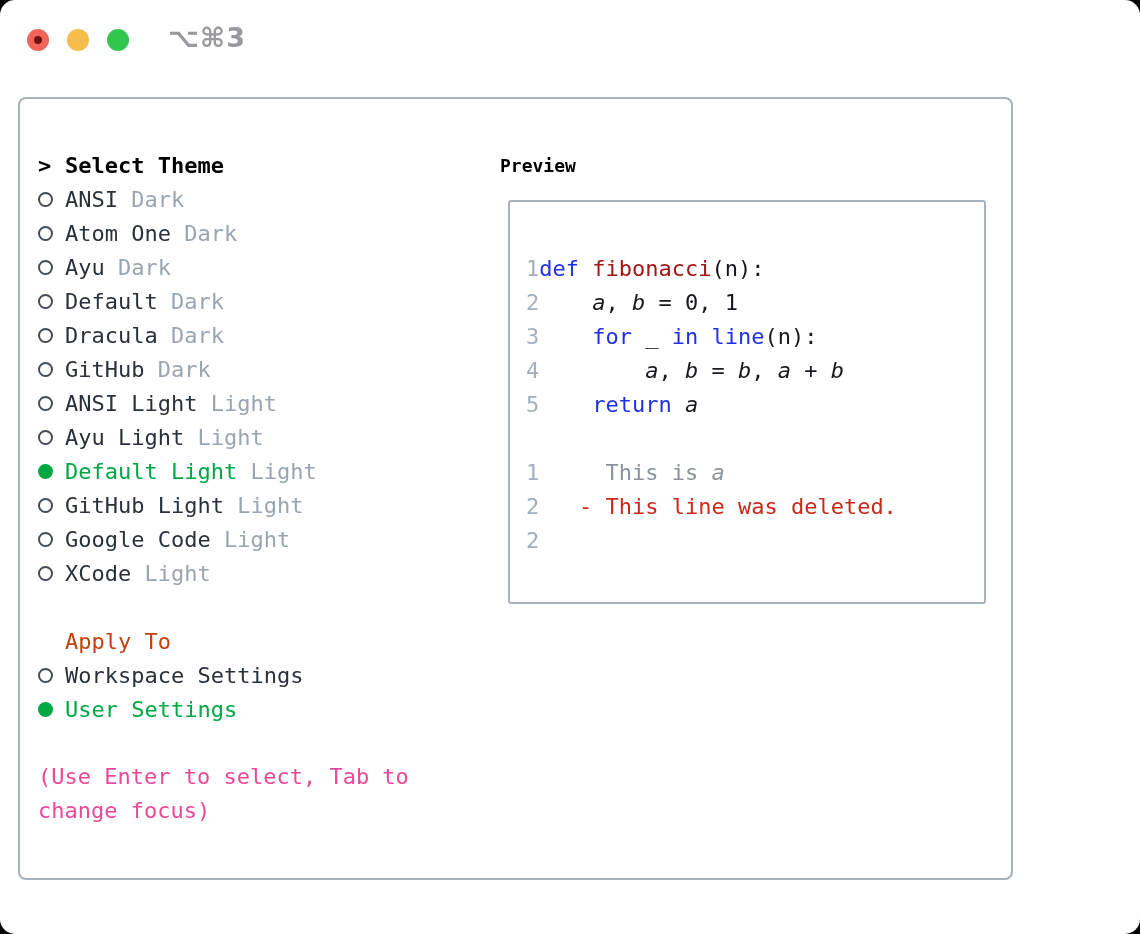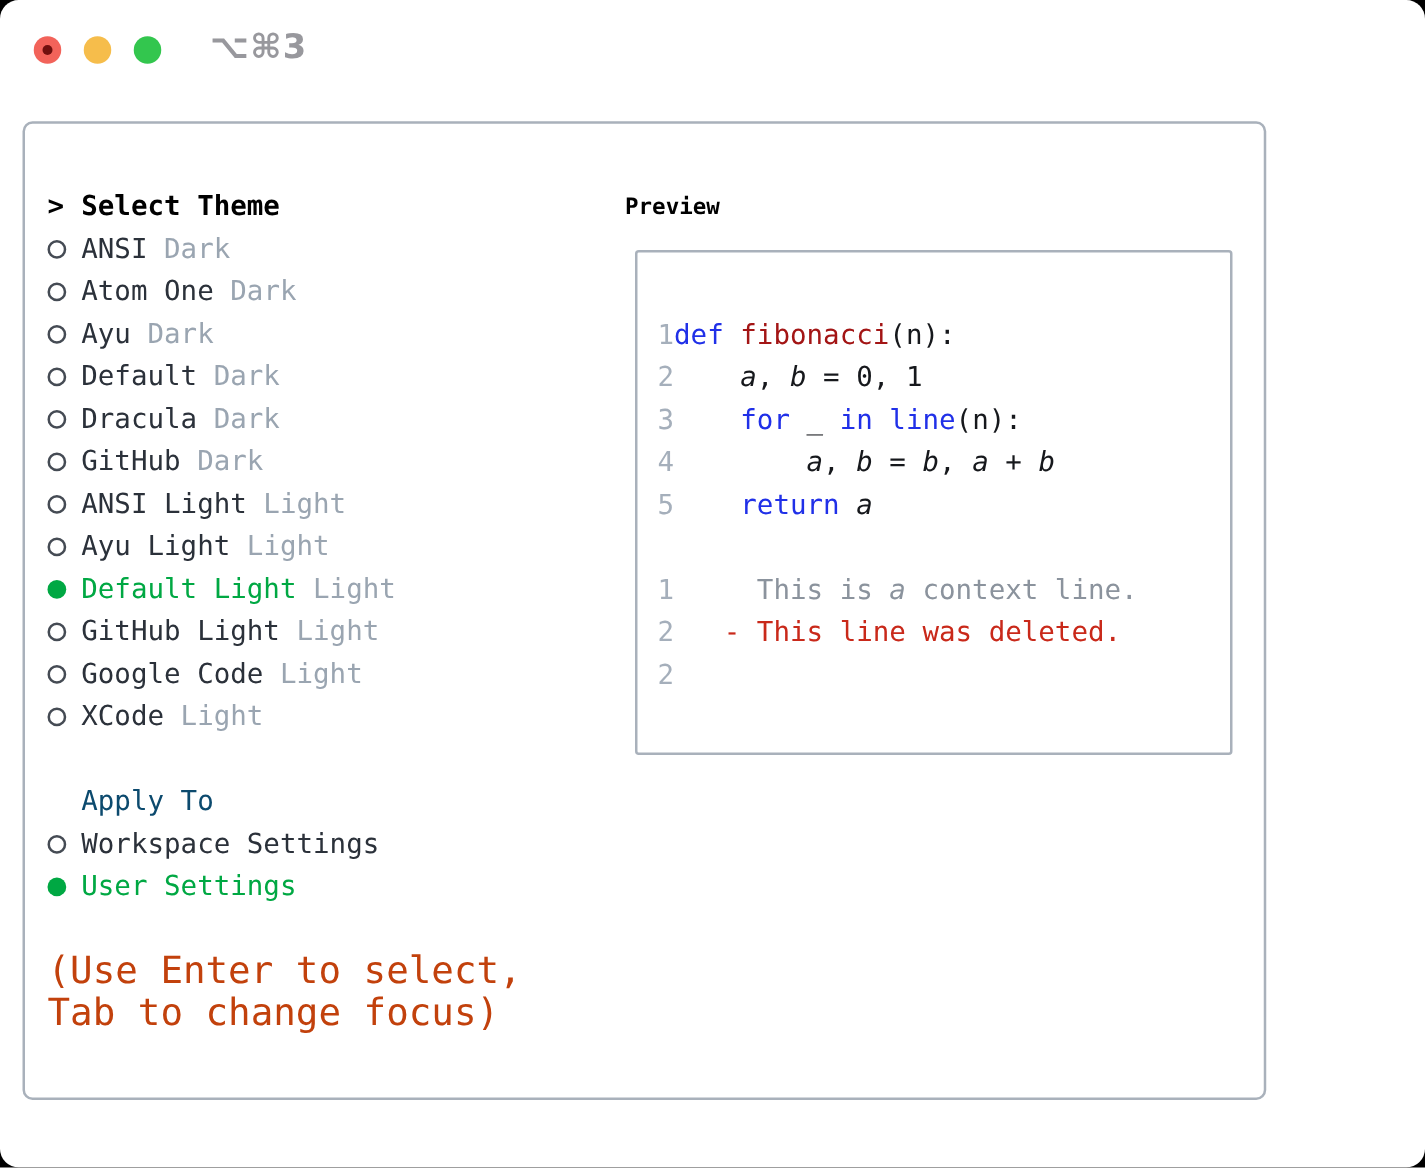--- a/index.html
+++ b/index.html
@@ -18,23 +18,23 @@
   
   .leftcol{position:absolute;left:18px;top:49px;}
   .row{display:flex;align-items:center;height:34px;white-space:pre;font-size:22px;color:#2b313a;}
   .mcell{width:27px;display:flex;align-items:center;flex:none;}
   .caret{font-weight:bold;color:#000;}
   .h{font-weight:bold;color:#000;}
   .circle-un{width:11px;height:11px;border:2px solid #454b54;border-radius:50%;}
   .circle-sel{width:15px;height:15px;background:#00a843;border-radius:50%;}
   .green{color:#00a843;}
   .suffix{color:#9aa5b1;}
-  .apply-h{color:#0c4a6e;}
+  .apply-h{color:#c2410c;}
   .spacer{height:34px;}
-  .hint{width:420px;font-size:30px;line-height:34px;color:#c2410c;white-space:normal;}
+  .hint{width:420px;font-size:22px;line-height:34px;color:#ec4899;white-space:normal;}
   
   .preview-h{position:absolute;left:480px;top:49px;height:34px;display:flex;align-items:center;
              font-size:18px;font-weight:bold;color:#000;}
   .pbox{position:absolute;left:488px;top:101px;width:478px;height:404px;box-sizing:border-box;
         border:2px solid #a9b1bb;border-radius:3px;background:#fff;}
   .codewrap{position:absolute;left:16px;top:49px;}
   .cline{height:34px;display:flex;align-items:center;white-space:pre;font-size:22px;color:#16181c;}
   .lnum{color:#a5afbb;}
   .tok-kw{color:#2030e8;}
   .tok-fn{color:#a31515;}
@@ -103,21 +103,21 @@
     <div class="pbox">
       <div class="codewrap">
         <div>
             <div class="cline"><span class="lnum">1</span> <span class="tok-kw">def</span><span> </span><span class="tok-fn">fibonacci</span><span>(n):</span></div>
             <div class="cline"><span class="lnum">2</span> <span>    </span><span class="tok-var">a</span><span>, </span><span class="tok-var">b</span><span> = 0, 1</span></div>
             <div class="cline"><span class="lnum">3</span> <span>    </span><span class="tok-kw">for</span><span> _ </span><span class="tok-kw">in</span><span> </span><span class="tok-kw">line</span><span>(n):</span></div>
             <div class="cline"><span class="lnum">4</span> <span>        </span><span class="tok-var">a</span><span>, </span><span class="tok-var">b</span><span> = </span><span class="tok-var">b</span><span>, </span><span class="tok-var">a</span><span> + </span><span class="tok-var">b</span></div>
             <div class="cline"><span class="lnum">5</span> <span>    </span><span class="tok-kw">return</span><span> </span><span class="tok-var">a</span></div>
           </div>
         <div class="diffwrap">
-            <div class="cline line-context"><span class="lnum">1</span> <span>     This is </span><span class="tok-var">a</span><span> context line.</span></div>
+            <div class="cline line-context"><span class="lnum">1</span> <span>     This is </span><span class="tok-var">a</span></div>
             <div class="cline line-deleted"><span class="lnum">2</span> <span>   - This line was deleted.</span></div>
             <div class="cline line-added"><span class="lnum">2</span> </div>
           </div>
       </div>
     </div>
 
   </div>
 </div>
 
 </body></html>

